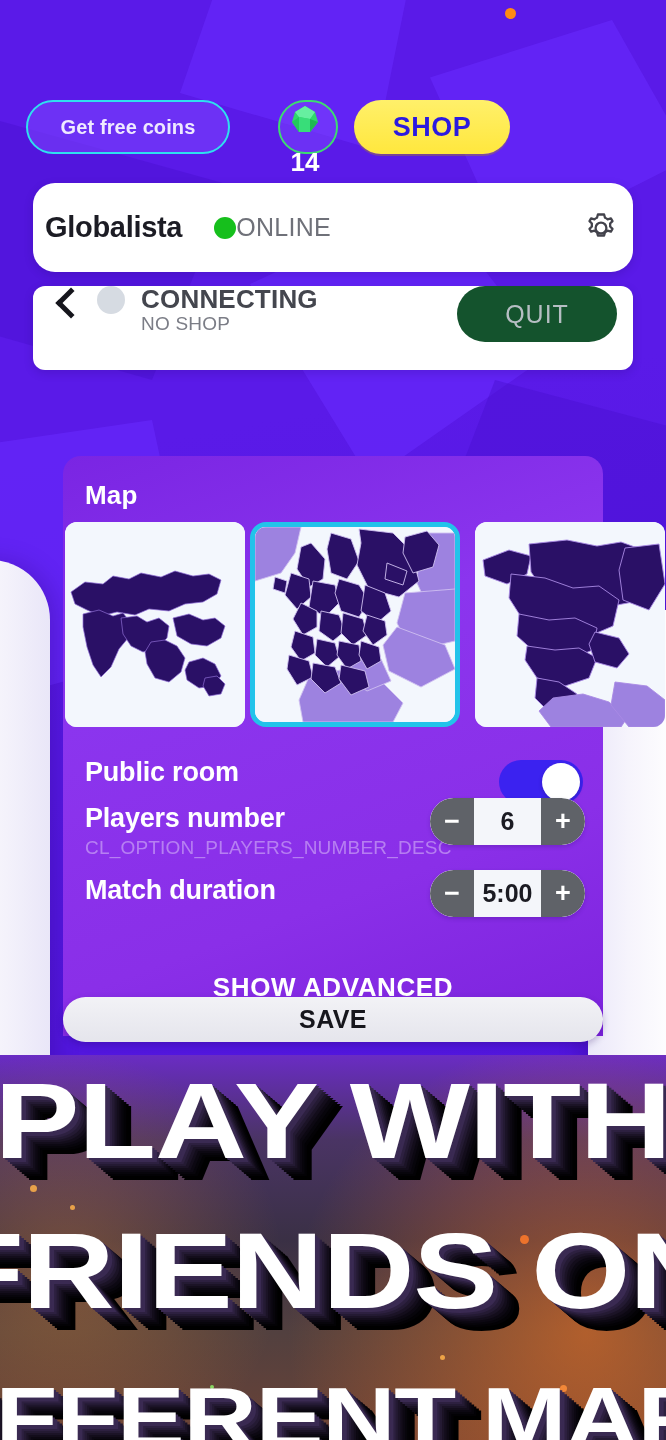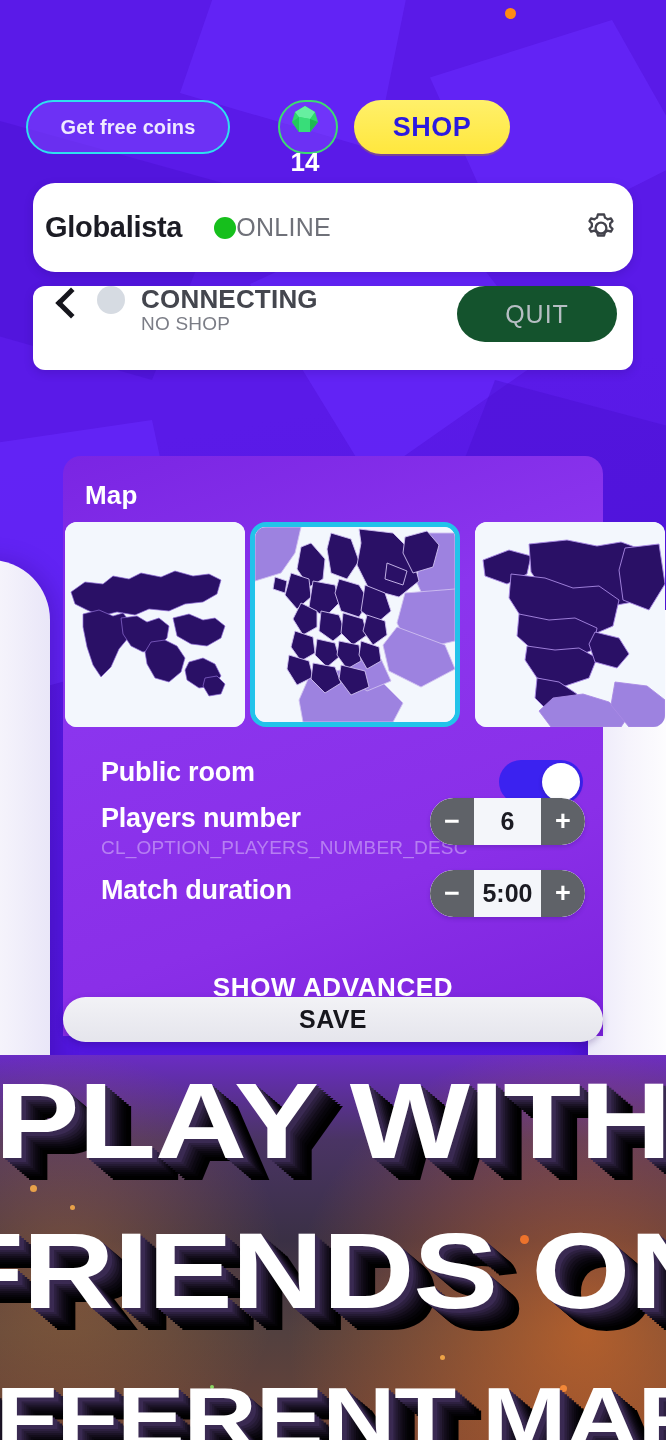--- a/index.html
+++ b/index.html
@@ -123,21 +123,21 @@
   .map-thumb svg{ display:block; width:100%; height:100%; }
   #map-thumb-0{ left:2px; }
   #map-thumb-1{
     left:187px; width:210px; height:205px;
     border:5px solid #22c3ea; border-radius:16px; background:#f3f7fd;
   }
   #map-thumb-2{ left:412px; width:190px; }
 
   
   #options{ position:absolute; left:0; top:300px; width:540px; }
-  .opt-row{ position:relative; padding:0 38px; }
+  .opt-row{ position:relative; padding:0 22px; }
   .opt-title{ color:#fff; font-size:27px; font-weight:700; letter-spacing:-.2px; line-height:1.2; }
   .opt-desc{ color:rgba(255,255,255,.38); font-size:19px; line-height:1.35; letter-spacing:.2px; }
 
   #toggle-public{
     position:absolute; right:20px; top:4px; width:84px; height:44px;
     border-radius:22px; background:#3b22f0;
   }
   #toggle-public .knob{
     position:absolute; right:3px; top:3px; width:38px; height:38px;
     border-radius:50%; background:#fff; box-shadow:0 2px 4px rgba(0,0,0,.18);

